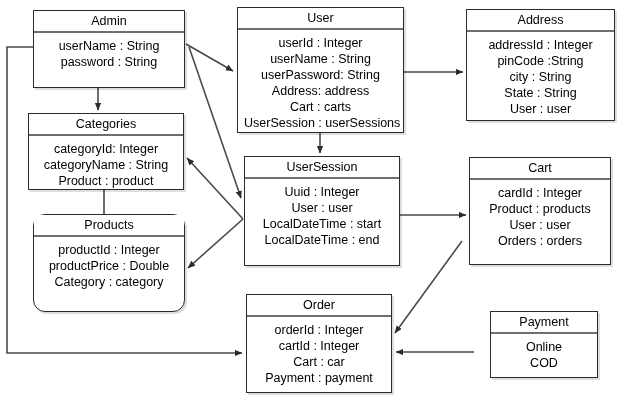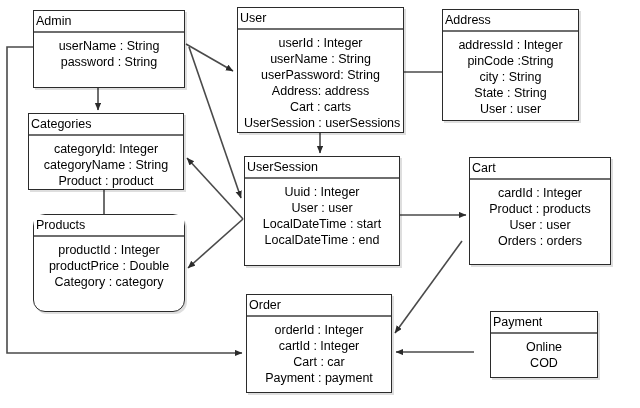--- a/index.html
+++ b/index.html
@@ -25,21 +25,21 @@
   }
   .umlbox {
     position: absolute;
     box-sizing: border-box;
     background: #ffffff;
     border: 1px solid #2b2b2b;
     box-shadow: 2px 2px 0 rgba(0,0,0,0.13);
     z-index: 2;
   }
   .umlbox .title {
-    text-align: left;
+    text-align: center;
     font-size: 12.5px;
     color: #000000;
     border-bottom: 2px solid #6e6e6e;
     padding: 3px 2px 3px 2px;
     line-height: 14px;
     white-space: nowrap;
     background: #ffffff;
   }
   .umlbox .attrs {
     padding: 5px 6px 6px 6px;
@@ -47,21 +47,21 @@
   }
   .umlbox .attr {
     font-size: 12.5px;
     line-height: 16px;
     color: #000000;
     white-space: nowrap;
   }
   
   #box-admin       { left: 33px;  top: 10px;  width: 152px; height: 78px; }
   #box-user        { left: 237px; top: 7px;   width: 167px; height: 126px; }
-  #box-address     { left: 442px; top: 9px;   width: 137px; height: 112px; }
+  #box-address     { left: 466px; top: 9px;   width: 149px; height: 112px; }
   #box-categories  { left: 28px;  top: 113px; width: 156px; height: 77px; }
   #box-products    { left: 33px;  top: 214px; width: 152px; height: 98px; border-radius: 12px; }
   #box-usersession { left: 244px; top: 156px; width: 156px; height: 110px; }
   #box-cart        { left: 469px; top: 157px; width: 142px; height: 108px; }
   #box-order       { left: 246px; top: 294px; width: 146px; height: 99px; }
   #box-payment     { left: 474px; top: 311px; width: 108px; height: 67px; margin-left: 16px; }
 </style>
 </head>
 <body>
 

